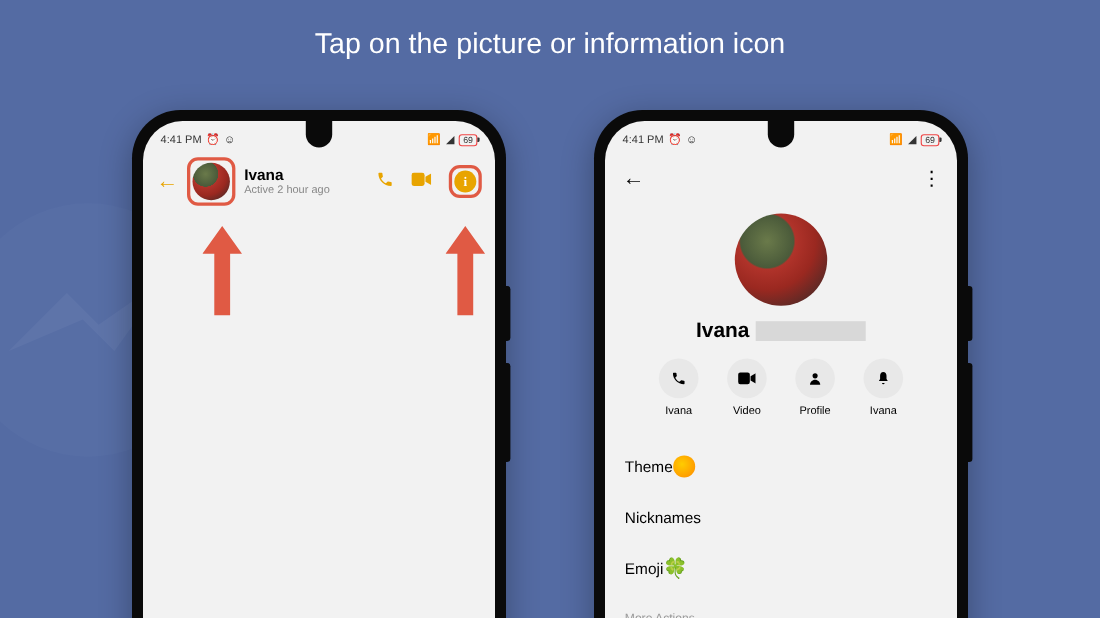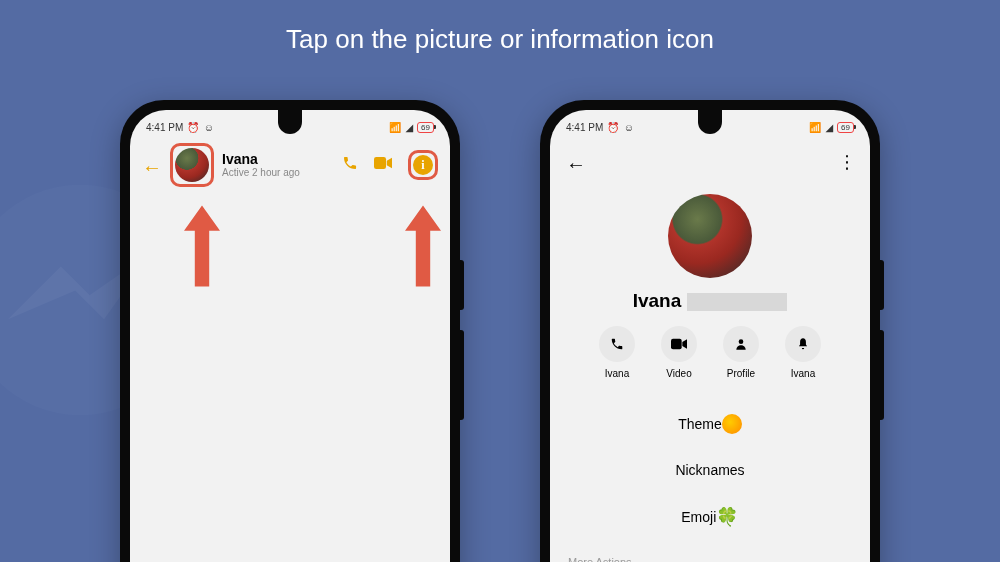--- a/index.html
+++ b/index.html
@@ -40,21 +40,21 @@
 .back-black{font-size:20px;color:#000}
 .more-dots{font-size:18px;color:#000;letter-spacing:-2px}
 .avatar-big{position:absolute;top:84px;left:50%;transform:translateX(-50%);width:84px;height:84px;border-radius:50%;background:radial-gradient(circle at 35% 30%,#6a7a4a 0%,#4a5a3a 30%,#b0332a 32%,#9a2820 55%,#2a2a2a 100%)}
 .bigname{position:absolute;top:180px;left:0;right:0;text-align:center;font-size:19px;font-weight:700;color:#000}
 .bigname .blur{display:inline-block;width:100px;height:18px;background:#d8d8d8;vertical-align:middle;margin-left:6px}
 .action-row{position:absolute;top:216px;left:0;right:0;display:flex;justify-content:center;gap:26px}
 .action{display:flex;flex-direction:column;align-items:center;gap:6px}
 .action-circle{width:36px;height:36px;border-radius:50%;background:#e8e8e8;display:flex;align-items:center;justify-content:center;color:#000;font-size:15px}
 .action-label{font-size:10px;color:#000}
 .settings{position:absolute;top:290px;left:0;right:0}
-.setting-row{display:flex;align-items:center;justify-content:center;padding:14px 18px;font-size:14px;color:#000}
+.setting-row{display:flex;align-items:center;justify-content:flex-start;padding:14px 18px;font-size:14px;color:#000}
 .theme-dot{width:20px;height:20px;border-radius:50%;background:radial-gradient(circle at 40% 40%,#ffcc00,#ff8a00)}
 .emoji-icon{font-size:18px}
 .section-label{padding:14px 18px 6px;font-size:11px;color:#999}
 </style>
 </head>
 <body>
 
 <div class="bg-logo">
   <svg viewBox="0 0 100 100">
       <circle cx="50" cy="50" r="48" fill="#6a80b5"></circle>

